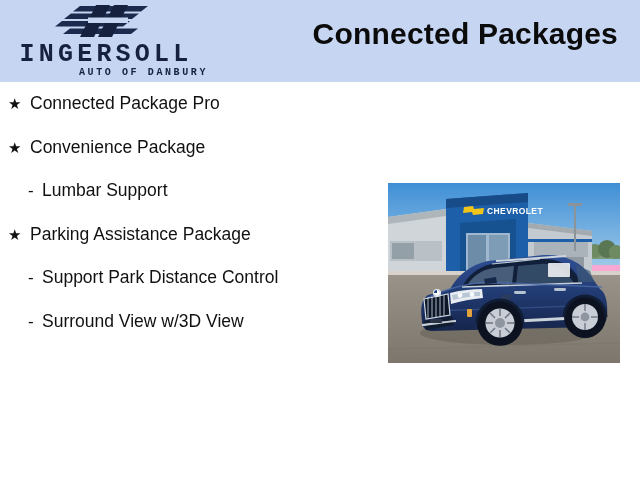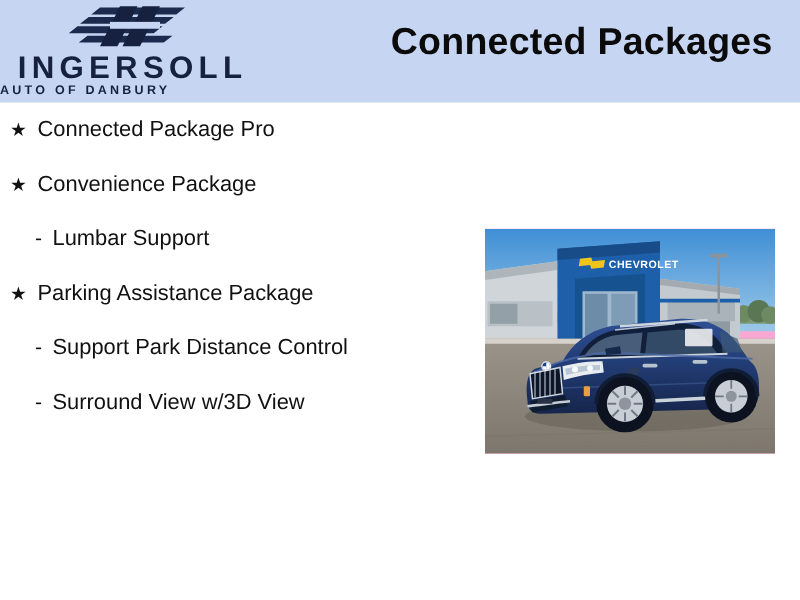--- a/index.html
+++ b/index.html
@@ -30,20 +30,21 @@
     width: 640px;
     height: 82px;
     background: #c6d5f2;
   }
   .brand-block {
     position: absolute;
     left: 0;
     top: 0;
     width: 212px;
     height: 100px;
+    font-family: Liberation Mono, monospace;
   }
   .brand-emblem {
     position: absolute;
     left: 44px;
     top: 3px;
     width: 116px;
     height: 36px;
   }
   .brand-emblem svg { display: block; width: 116px; height: 36px; }
   .brand-name {
@@ -57,21 +58,21 @@
     letter-spacing: 4.2px;
     color: #16213f;
     line-height: 1;
     white-space: nowrap;
   }
   .brand-sub {
     position: absolute;
     left: 0;
     top: 68px;
     width: 208px;
-    text-align: left;
+    text-align: right;
     font-size: 10px;
     font-weight: bold;
     letter-spacing: 2.6px;
     color: #16213f;
     line-height: 1;
     white-space: nowrap;
   }
   .header-title {
     position: absolute;
     right: 22px;

